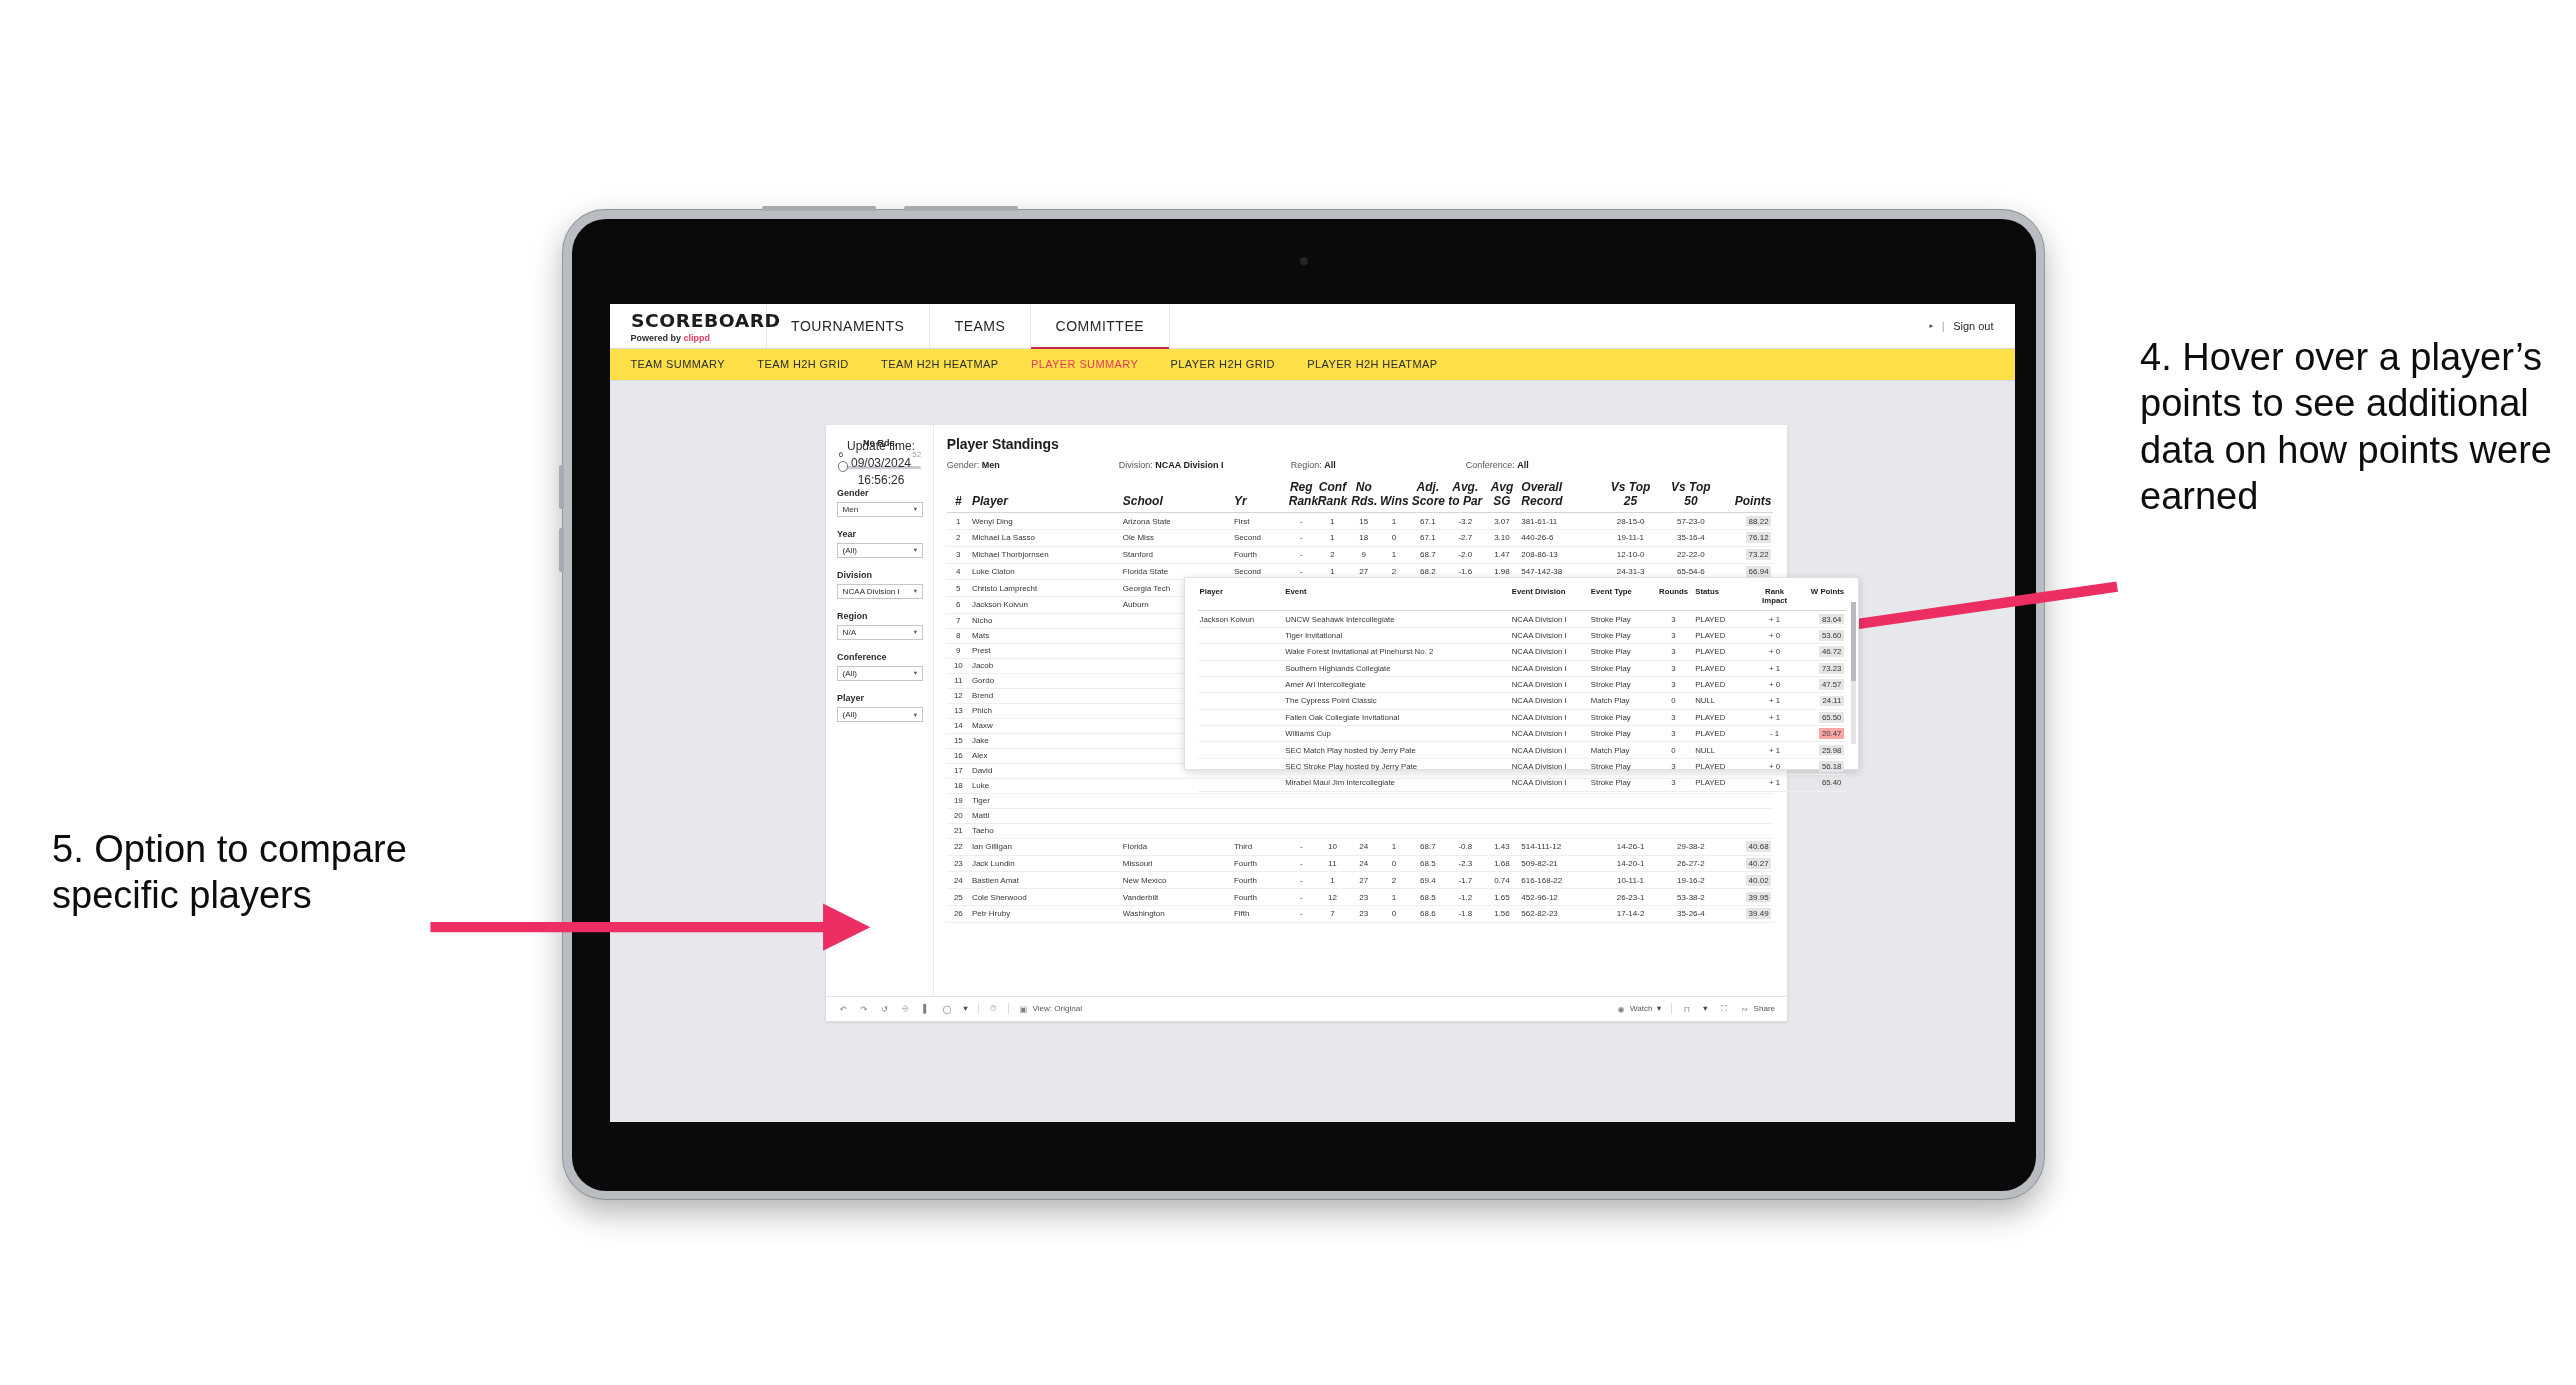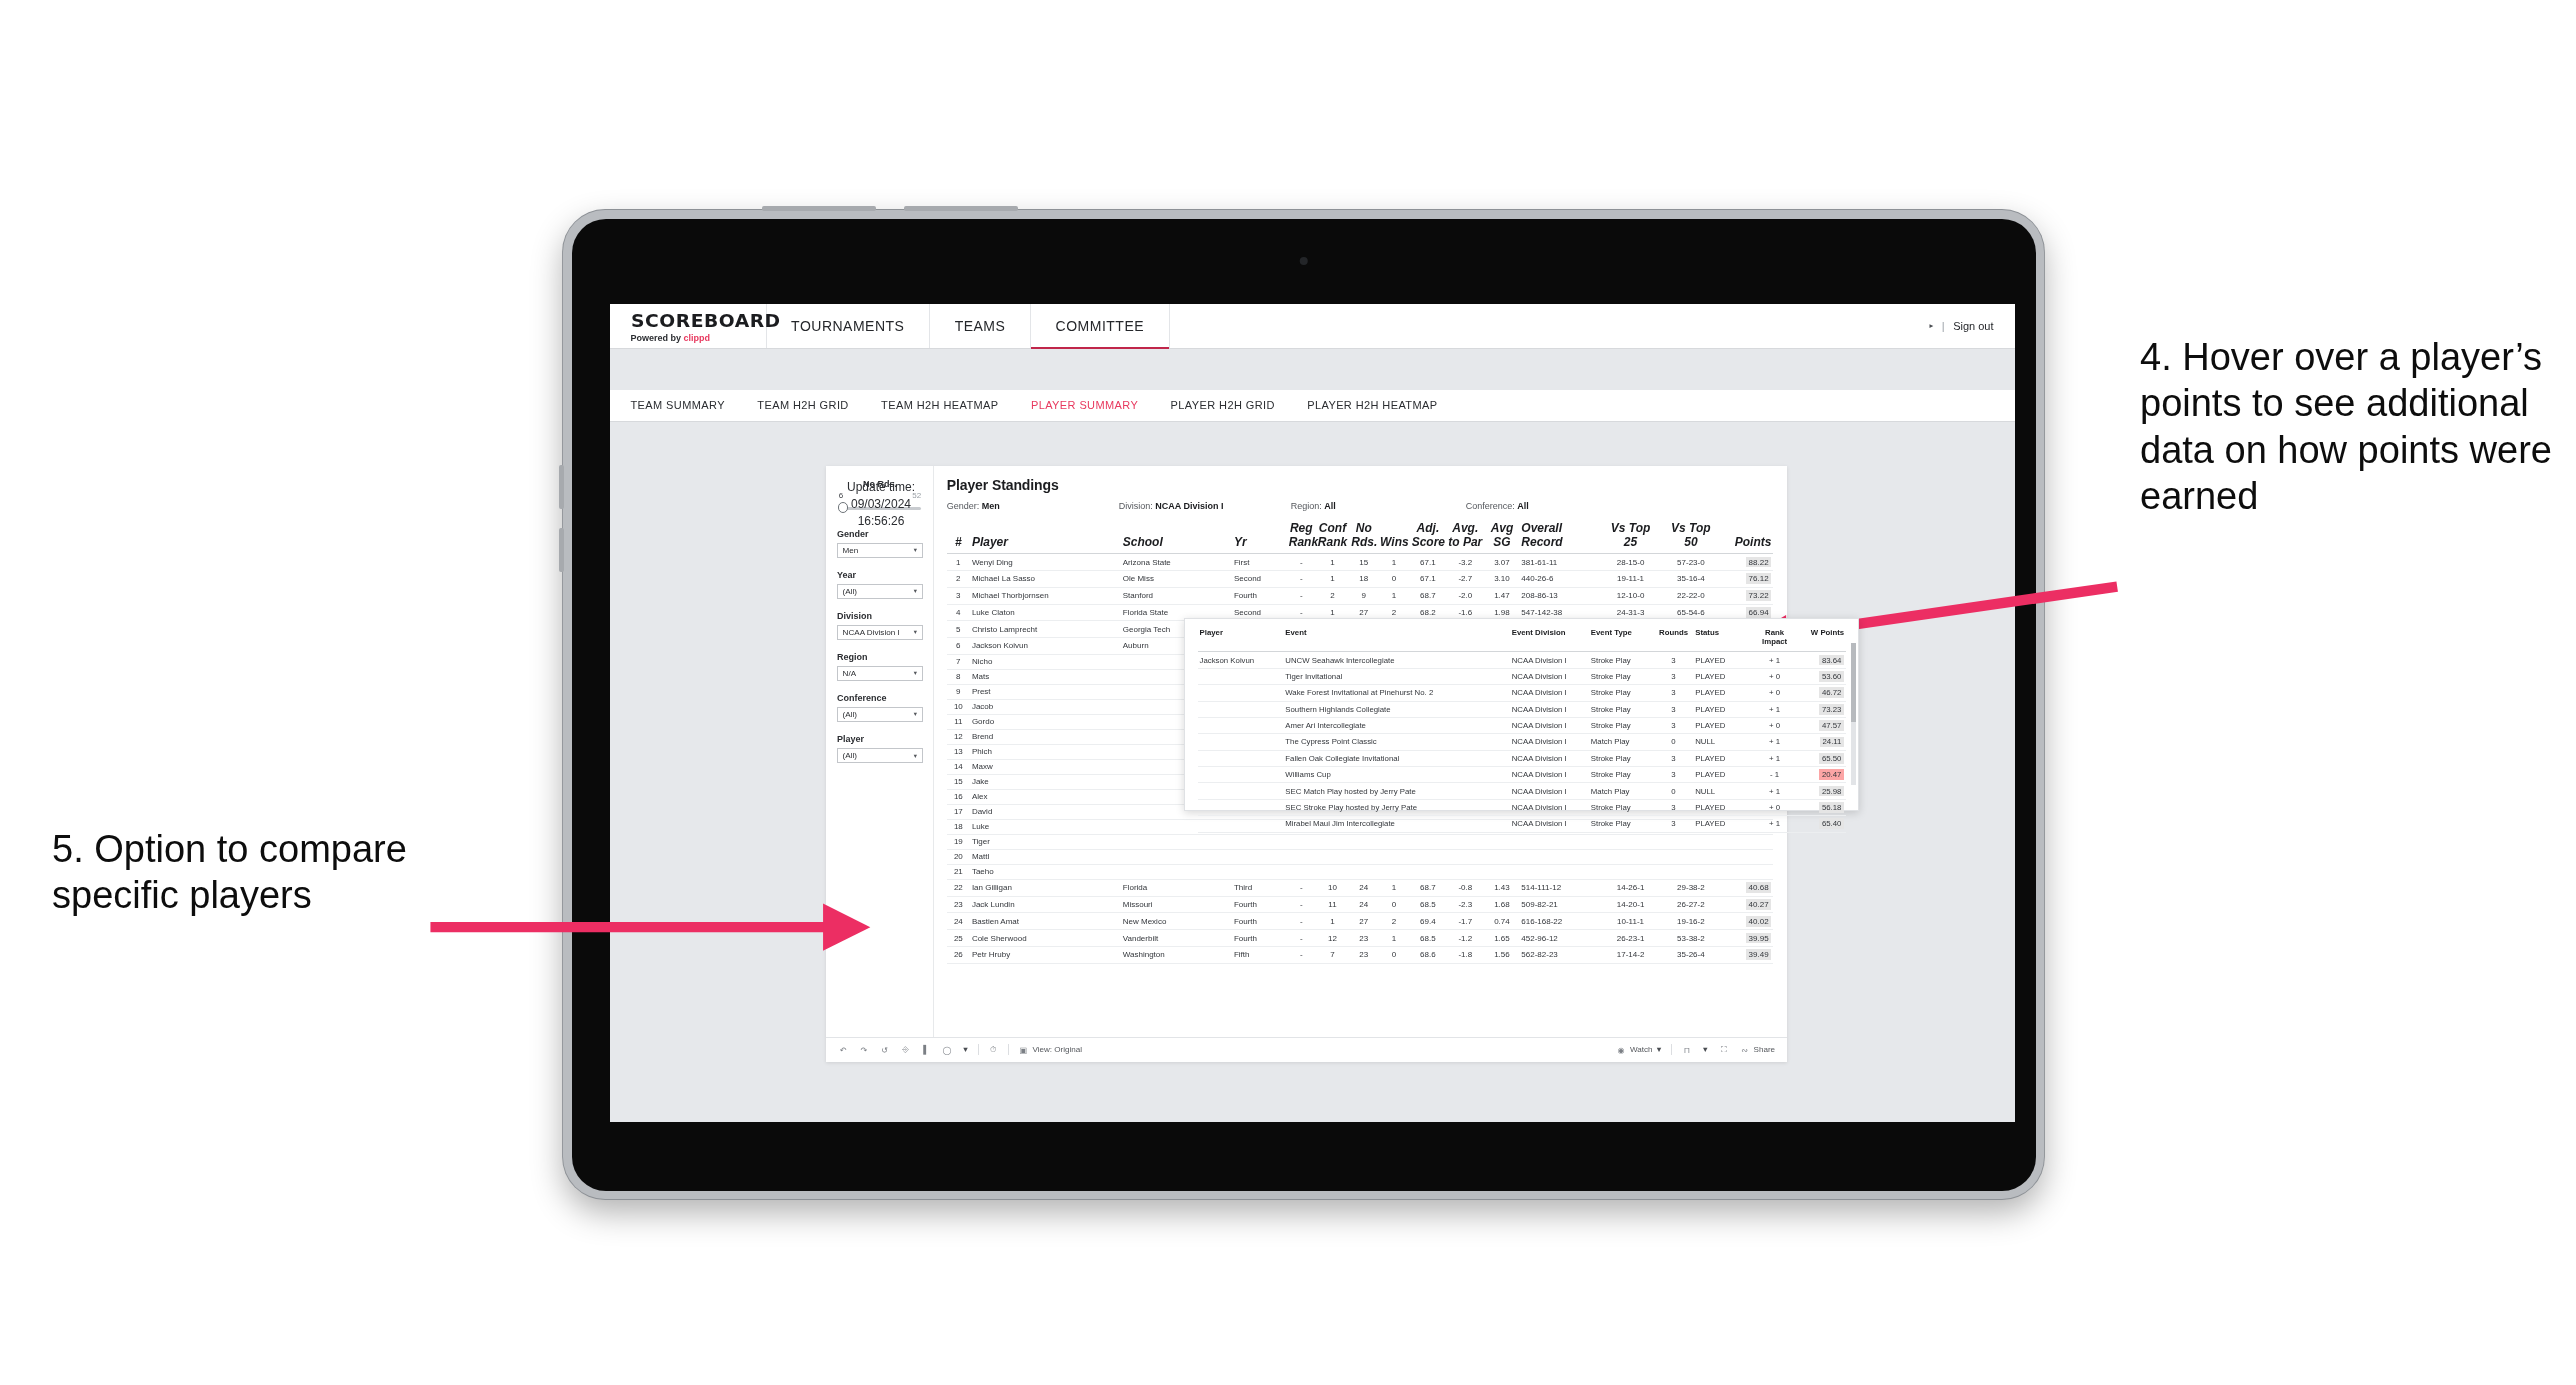--- a/index.html
+++ b/index.html
@@ -45,22 +45,22 @@
     letter-spacing:0.5px; color:#25272b; border-right:0.9px solid #e3e5e8;
     position:relative; cursor:pointer; }
   .navitem.active::after { content:""; position:absolute; left:0; right:0; bottom:-1.9px;
     height:2.8px; background:#c0264a; }
   .nav-right { margin-left:auto; display:flex; align-items:center; gap:8.5px;
     padding-right:21px; font-size:11px; color:#25272b; }
   .nav-right .sep { color:#9aa0a6; }
   .caret-sm { font-size:7.6px; color:#4a4d52; }
 
   
-  .subnav { height:32px; background:#ffffff; display:flex; align-items:center;
-    gap:0px; border-bottom:0.9px solid #d7d9dc; padding-left:21px;margin-top:41px; }
+  .subnav { height:32px; background:#fde047; display:flex; align-items:center;
+    gap:0px; border-bottom:0.9px solid #d7d9dc; padding-left:21px; }
   .subitem { font-size:11px; letter-spacing:0.4px; color:#2b2d31; padding:0 21px 0 0;
     margin-right:11.4px; cursor:pointer; }
   .subitem.active { color:#e8395f; }
 
   
   .content { position:relative; height:660px; background:#e6e8eb; }
 
   .viz {
     position:absolute; left:216px; top:44px; width:961px; height:596px;
     background:#fff; box-shadow:0 0.9px 3.8px rgba(0,0,0,.10);

